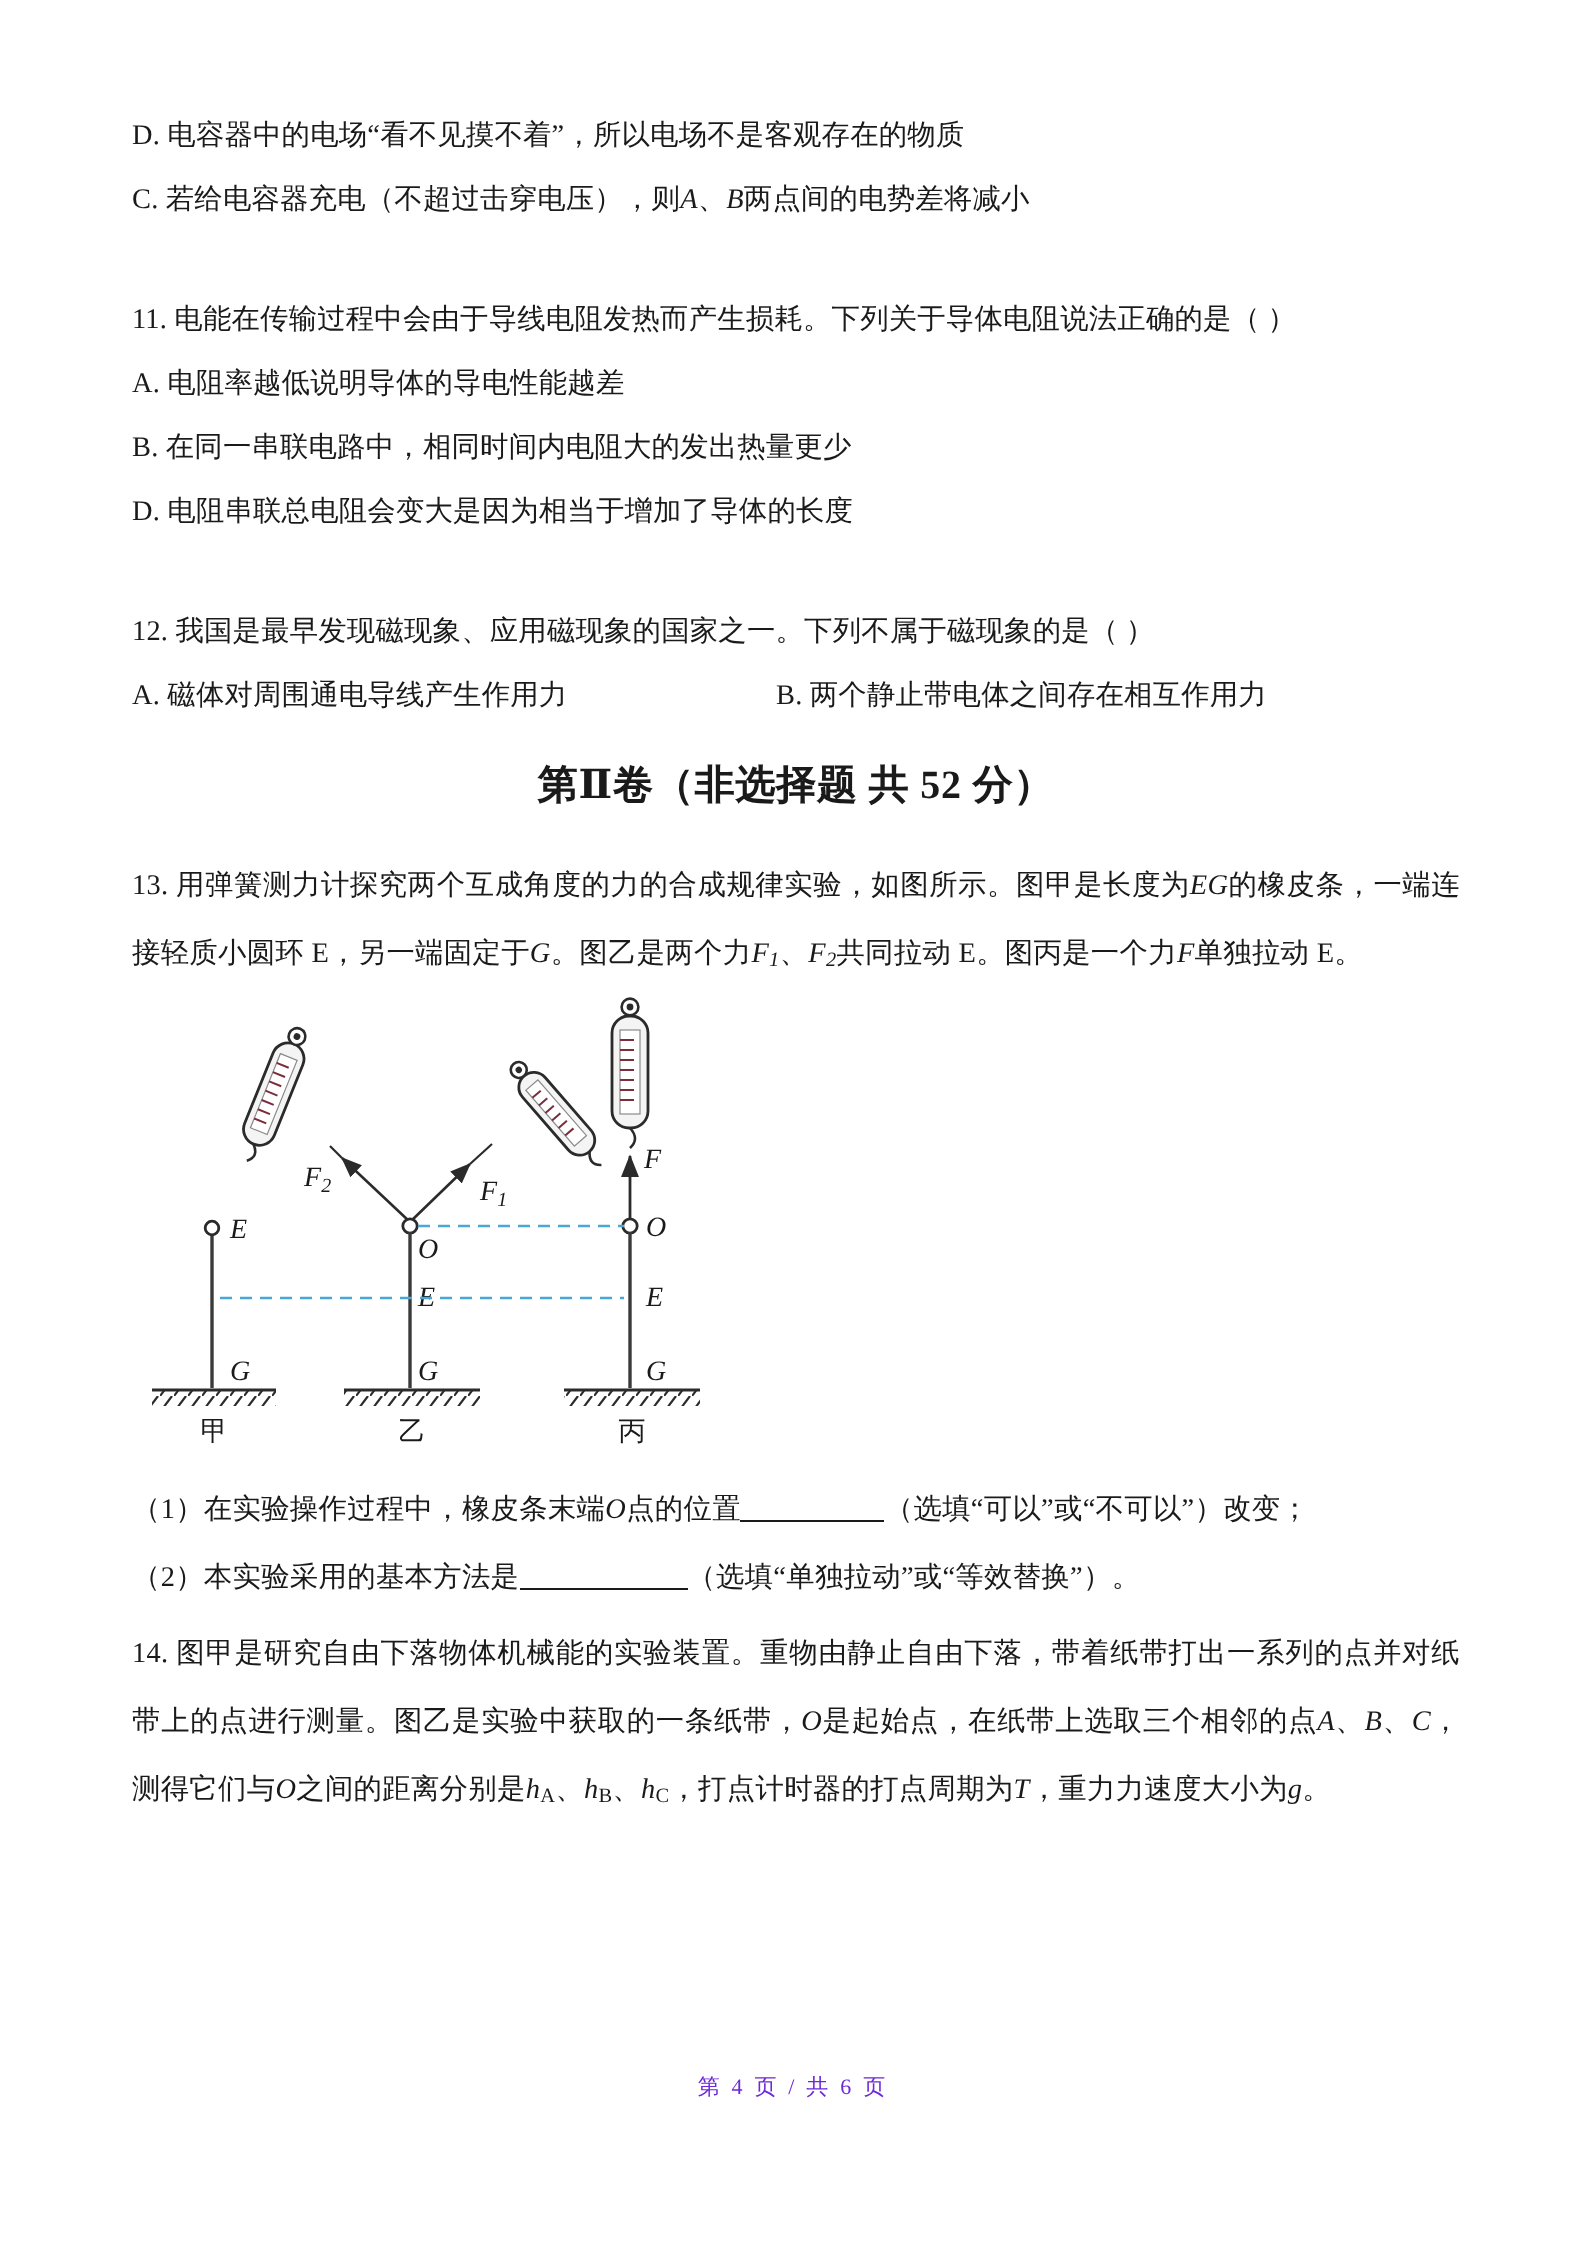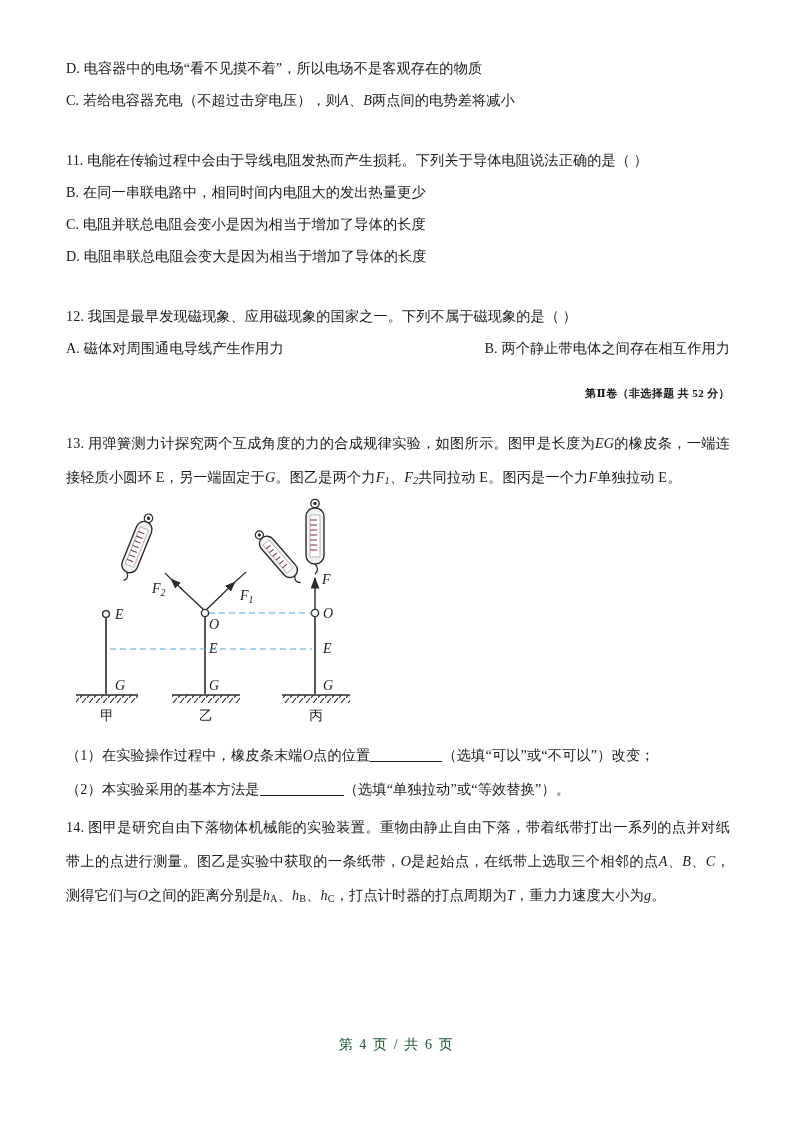--- a/index.html
+++ b/index.html
@@ -41,33 +41,33 @@
     letter-spacing: 0.1px;
   }
   .opt .lbl, .qline .num {
     font-family: "Liberation Serif", serif;
   }
   .two-col {
     display: flex;
     line-height: 32px;
   }
   .two-col .c1 { width: 322px; flex: 0 0 322px; }
-  .two-col .c2 { flex: 1 1 auto; text-align: right; }
+  .two-col .c2 { flex: 1 1 auto; }
 
   .para {
     font-size: 14.2px;
     line-height: 34px;
     text-align: justify;
     text-justify: inter-ideograph;
     letter-spacing: 0.15px;
   }
 
   .center-head {
-    text-align: right;
-    font-size: 11px;
+    text-align: center;
+    font-size: 20px;
     font-weight: bold;
     line-height: 30px;
     letter-spacing: 0.4px;
   }
   .sec-head {
     font-size: 15px;
     font-weight: bold;
     line-height: 32px;
     letter-spacing: 0.3px;
   }
@@ -107,23 +107,23 @@
   }
   .figure-wrap svg { display: block; }
 
   
   #footer {
     position: absolute;
     left: 0;
     top: 1036px;
     width: 793px;
     text-align: center;
-    font-size: 14px;
+    font-size: 11px;
     letter-spacing: 1.6px;
-    color: #14532d;
+    color: #6d28d9;
   }
 </style>
 </head>
 <body>
 
 <div id="page">
 
   <div class="content">
 
     <div class="opt">
@@ -137,26 +137,26 @@
     </div>
 
     <div class="gap-4"></div>
 
     <div class="qline">
       <span class="num">11.</span>
       <span>电能在传输过程中会由于导线电阻发热而产生损耗。下列关于导体电阻说法正确的是（        ）</span>
     </div>
 
     <div class="opt">
+      <span class="lbl">A.</span>
+      <span>电阻率越低说明导体的导电性能越差</span>
+    </div>
+    <div class="opt">
       <span class="lbl">B.</span>
       <span>在同一串联电路中，相同时间内电阻大的发出热量更少</span>
-    </div>
-    <div class="opt">
-      <span class="lbl">C.</span>
-      <span>电阻并联总电阻会变小是因为相当于增加了导体的长度</span>
     </div>
     <div class="opt">
       <span class="lbl">D.</span>
       <span>电阻串联总电阻会变大是因为相当于增加了导体的长度</span>
     </div>
 
     <div class="gap-4"></div>
 
     <div class="qline">
       <span class="num">12.</span>

